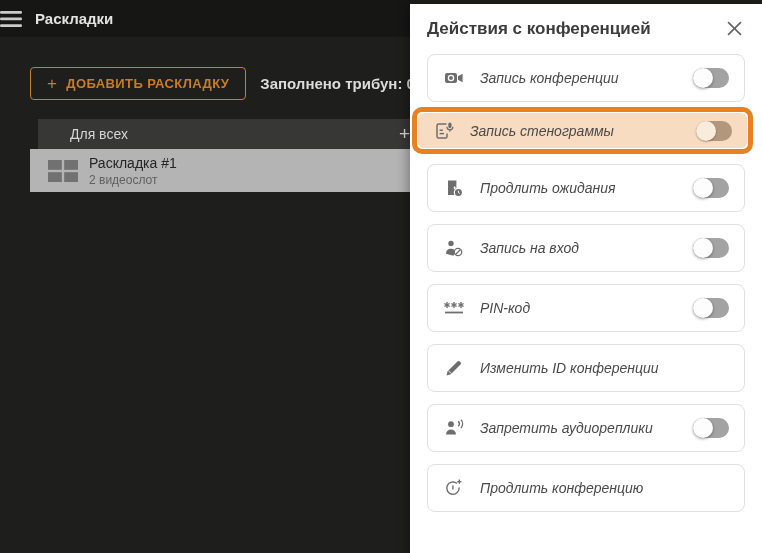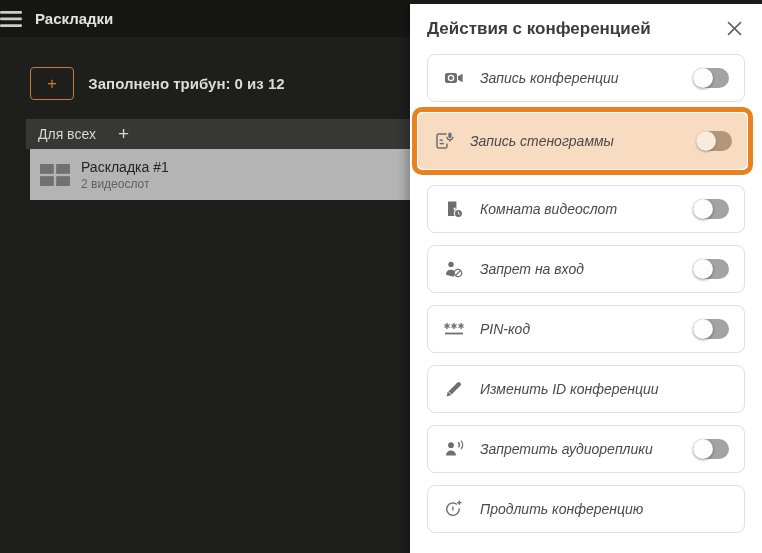--- a/index.html
+++ b/index.html
@@ -22,28 +22,28 @@
     display:flex; align-items:center; gap:9px; height:33px; padding:0 16px;
     background:transparent; border:1px solid #c97d26; border-radius:4px;
     color:#c97d26; font-size:13px; font-weight:bold; letter-spacing:.4px;
     cursor:pointer; white-space:nowrap; flex:none;
     font-family:"Liberation Sans","DejaVu Sans",sans-serif;
   }
   .add-layout-btn .plus { font-size:17px; font-weight:normal; line-height:1; }
   .tribunes-status { color:#dcdcdc; font-size:15px; font-weight:bold; white-space:nowrap; }
 
   .group-tab {
-    margin:19px 0 0 26px; height:30px; background:#373736;
-    display:flex; align-items:center; padding-left:12px; color:#d6d6d6; font-size:14px;
+    margin:19px 0 0 38px; height:30px; background:#373736;
+    display:flex; align-items:center; padding-left:32px; color:#d6d6d6; font-size:14px;justify-content:space-between;
   }
   .group-tab .tab-plus { margin-left:22px; font-size:19px; font-weight:normal; color:#d6d6d6; cursor:pointer; }
 
   .layout-item {
-    height:51px; background:#b4b4b4; margin-left:30px;
-    display:flex; align-items:center; padding-left:10px; cursor:pointer;
+    height:43px; background:#b4b4b4; margin-left:30px;
+    display:flex; align-items:center; padding-left:18px; cursor:pointer;
   }
   .layout-grid { width:30px; height:22px; flex:none; }
   .layout-meta { margin-left:11px; }
   .layout-title { font-size:14px; color:#242424; }
   .layout-subtitle { font-size:12px; color:#5f5f5f; margin-top:2px; }
 
   
   .drawer {
     position:absolute; top:4px; right:0; width:352px; height:553px; background:#ffffff;
     box-shadow:-3px 0 10px rgba(0,0,0,.3);
@@ -66,21 +66,21 @@
   .toggle .knob {
     position:absolute; left:0; top:0; width:20px; height:20px; border-radius:50%;
     background:#fdfdfd; box-shadow:0 1px 3px rgba(0,0,0,.4);
   }
 
   .highlight-wrap {
     border:5px solid #e8811f; border-radius:10px; padding:1px;
     margin:-7px -8px -2px -15px; background:#fff;
   }
   .highlight-wrap .card {
-    height:56px; border:none; background:#f8dcc2; border-radius:6px;
+    height:35px; border:none; background:#f8dcc2; border-radius:6px;
   }
   .highlight-wrap .toggle { background:#b2977c; }
   .highlight-wrap .toggle .knob { background:#f9ecdc; box-shadow:0 1px 2px rgba(0,0,0,.3); }
 
   svg { display:block; }
 </style>
 </head>
 <body>
 
 <div class="left-panel">
@@ -92,20 +92,21 @@
         <rect y="6.6" width="22" height="2.7" rx="1.2" fill="#cbcbcb"></rect>
         <rect y="13.2" width="22" height="2.7" rx="1.2" fill="#cbcbcb"></rect>
       </svg>
     </span>
     <span class="topbar-title">Раскладки</span>
   </div>
 
   <div class="actions-row">
     <button class="add-layout-btn">
       <span class="plus">+</span>
+      <span>ДОБАВИТЬ РАСКЛАДКУ</span>
     </button>
     <span class="tribunes-status">Заполнено трибун: 0 из 12</span>
   </div>
 
   <div class="group-tab">
     <span>Для всех</span>
     <span class="tab-plus">+</span>
   </div>
 
   <div class="layout-item">
@@ -177,36 +178,36 @@
     <div class="card">
       <span class="icon">
         <svg width="22" height="22" viewBox="0 0 22 22">
           <path d="M5 3.5 h8.4 v14.5 h-8.4 z" fill="#6e6e6e"></path>
           <rect x="10.8" y="9.6" width="1.7" height="2.6" rx="0.6" fill="#ffffff"></rect>
           <circle cx="15.4" cy="15.4" r="4.6" fill="#ffffff"></circle>
           <circle cx="15.4" cy="15.4" r="3.5" fill="#6e6e6e"></circle>
           <path d="M15.4 13.7 v1.9 l1.4 0.9" fill="none" stroke="#ffffff" stroke-width="1"></path>
         </svg>
       </span>
-      <span class="label">Комната видеослот</span>
+      <span class="label">Продлить ожидания</span>
       <span class="toggle">
           <span class="knob"></span>
         </span>
     </div>
 
     <div class="card">
       <span class="icon">
         <svg width="22" height="22" viewBox="0 0 22 22">
           <circle cx="8" cy="6.4" r="2.7" fill="#6e6e6e"></circle>
           <path d="M3 16.8 a5 5 0 0 1 9.6-2 l-2.2 4 z" fill="#6e6e6e"></path>
           <circle cx="15" cy="15" r="3.7" fill="#ffffff" stroke="#6e6e6e" stroke-width="1.3"></circle>
           <line x1="12.5" y1="17.5" x2="17.5" y2="12.5" stroke="#6e6e6e" stroke-width="1.3"></line>
         </svg>
       </span>
-      <span class="label">Запрет на вход</span>
+      <span class="label">Запись на вход</span>
       <span class="toggle">
           <span class="knob"></span>
         </span>
     </div>
 
     <div class="card">
       <span class="icon">
         <svg width="22" height="22" viewBox="0 0 22 22" stroke="#6e6e6e" stroke-width="1.4">
           <line x1="4" y1="5" x2="4" y2="11"></line>
             <line x1="1.4" y1="6.5" x2="6.6" y2="9.5"></line>

